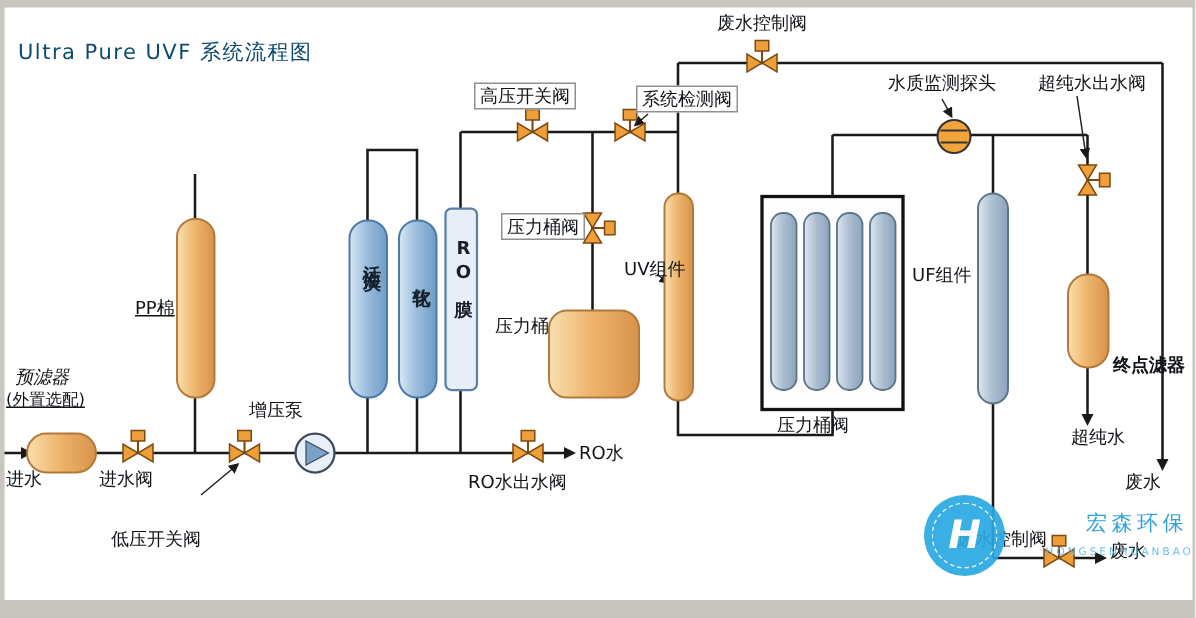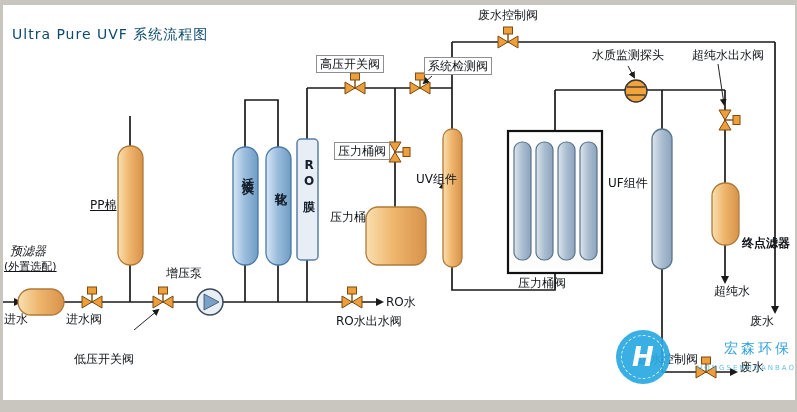--- a/index.html
+++ b/index.html
@@ -176,21 +176,21 @@
   <div class="vlabel" style="left:239px;top:168px;">活性炭</div>
   <div class="vlabel" style="left:272px;top:182px;">软化</div>
   <div class="vlabel" style="left:300px;top:158px;">RO膜</div>
 
   <div class="lbl boxed" style="left:316px;top:55px;">高压开关阀</div>
   <div class="lbl boxed" style="left:424px;top:57px;">系统检测阀</div>
   <div class="lbl" style="left:478px;top:8px;">废水控制阀</div>
   <div class="lbl boxed" style="left:334px;top:142px;">压力桶阀</div>
   <div class="lbl" style="left:330px;top:210px;">压力桶</div>
   <div class="lbl" style="left:400px;top:172px;margin-left:16px;">UV组件</div>
-  <div class="lbl" style="left:336px;top:314px;">RO水出水阀</div>
+  <div class="lbl" style="left:312px;top:314px;">RO水出水阀</div>
   <div class="lbl" style="left:386px;top:295px;">RO水</div>
 
   <div class="lbl" style="left:518px;top:276px;">压力桶阀</div>
   <div class="lbl" style="left:608px;top:176px;">UF组件</div>
   <div class="lbl" style="left:592px;top:48px;">水质监测探头</div>
   <div class="lbl" style="left:692px;top:48px;">超纯水出水阀</div>
   <div class="lbl" style="left:742px;top:236px;font-weight:bold;">终点滤器</div>
   <div class="lbl" style="left:714px;top:284px;">超纯水</div>
   <div class="lbl" style="left:638px;top:352px;">废水控制阀</div>
   <div class="lbl" style="left:740px;top:360px;">废水</div>

